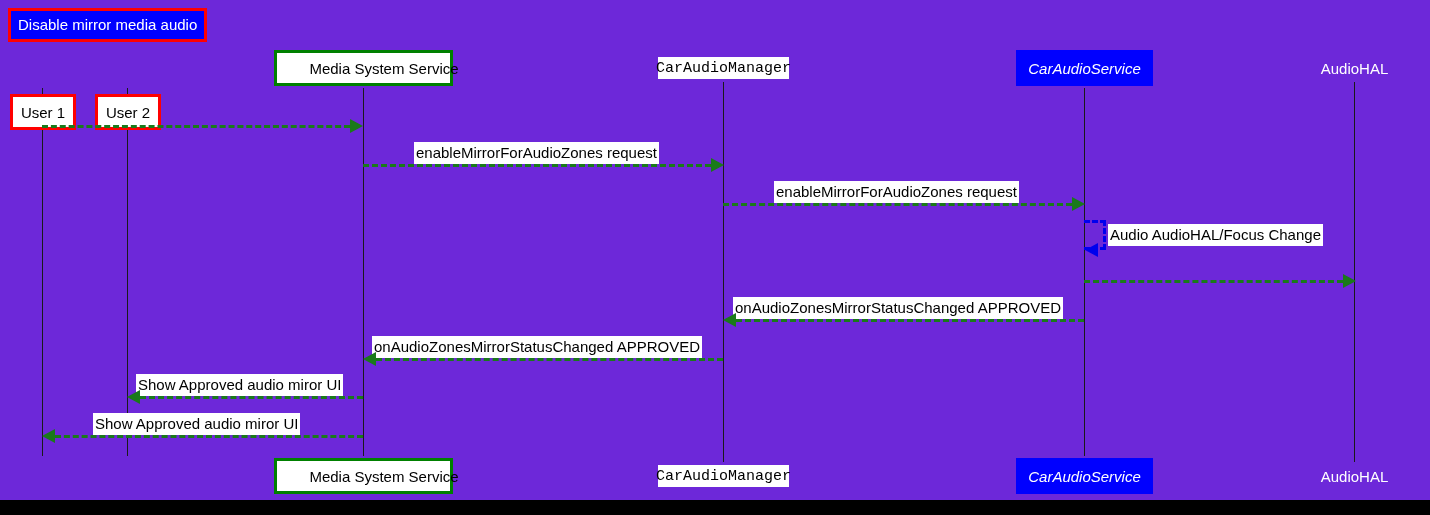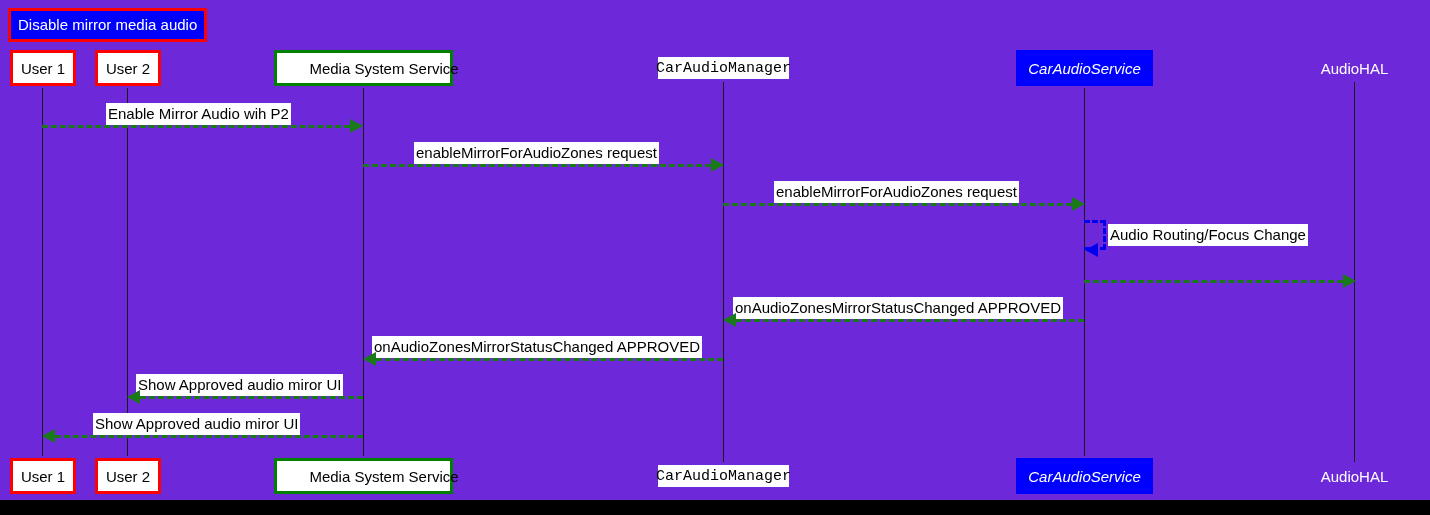--- a/index.html
+++ b/index.html
@@ -39,20 +39,21 @@
     justify-content: center;
     font-size: 15px;
     line-height: 1;
     white-space: nowrap;
     height: 36px;
   }
   .p-red {
     background: #ffffff;
     border: 3px solid #ff0000;
     color: #000000;
+    margin-top: 44px;
   }
   .p-green {
     background: #ffffff;
     border: 3px solid #008000;
     color: #000000;
     padding-left: 41px;
   }
   .p-plain {
     background: #ffffff;
     border: none;
@@ -145,35 +146,34 @@
   <div class="participant p-plain" style="left:658px;  top:57px;  width:131px; height:22px;">
     <span>CarAudioManager</span>
   </div>
   <div class="participant p-blue" style="left:1016px; top:50px;  width:137px;">
     <span>CarAudioService</span>
   </div>
   <div class="participant p-bare" style="left:1310px; top:57px;  width:89px; height:22px;">
     <span>AudioHAL</span>
   </div>
 
-  <div class="msg-label" style="left:106px; top:103px;">Enable Mirror Audio wih P2</div>
   <div class="msg-line" style="left:42px; top:125px; width:308px;"></div>
   <div class="arrow-head arrow-right" style="left:350px; top:119px;"></div>
 
   <div class="msg-label" style="left:414px; top:142px;">enableMirrorForAudioZones request</div>
   <div class="msg-line" style="left:363px; top:164px; width:348px;"></div>
   <div class="arrow-head arrow-right" style="left:711px; top:158px;"></div>
 
   <div class="msg-label" style="left:774px; top:181px;">enableMirrorForAudioZones request</div>
   <div class="msg-line" style="left:723px; top:203px; width:349px;"></div>
   <div class="arrow-head arrow-right" style="left:1072px; top:197px;"></div>
 
   <div class="self-loop" style="left:1084px; top:220px; width:22px; height:30px;"></div>
   <div class="arrow-head arrow-left blue" style="left:1085px; top:243px;"></div>
-  <div class="msg-label" style="left:1108px; top:224px;">Audio Routing/Focus Change</div>
+  <div class="msg-label" style="left:1108px; top:224px;">Audio AudioHAL/Focus Change</div>
 
   <div class="msg-line" style="left:1084px; top:280px; width:259px;"></div>
   <div class="arrow-head arrow-right" style="left:1343px; top:274px;"></div>
 
   <div class="msg-label" style="left:733px; top:297px;">onAudioZonesMirrorStatusChanged APPROVED</div>
   <div class="msg-line" style="left:736px; top:319px; width:348px;"></div>
   <div class="arrow-head arrow-left" style="left:723px; top:313px;"></div>
 
   <div class="msg-label" style="left:372px; top:336px;">onAudioZonesMirrorStatusChanged APPROVED</div>
   <div class="msg-line" style="left:376px; top:358px; width:347px;"></div>

